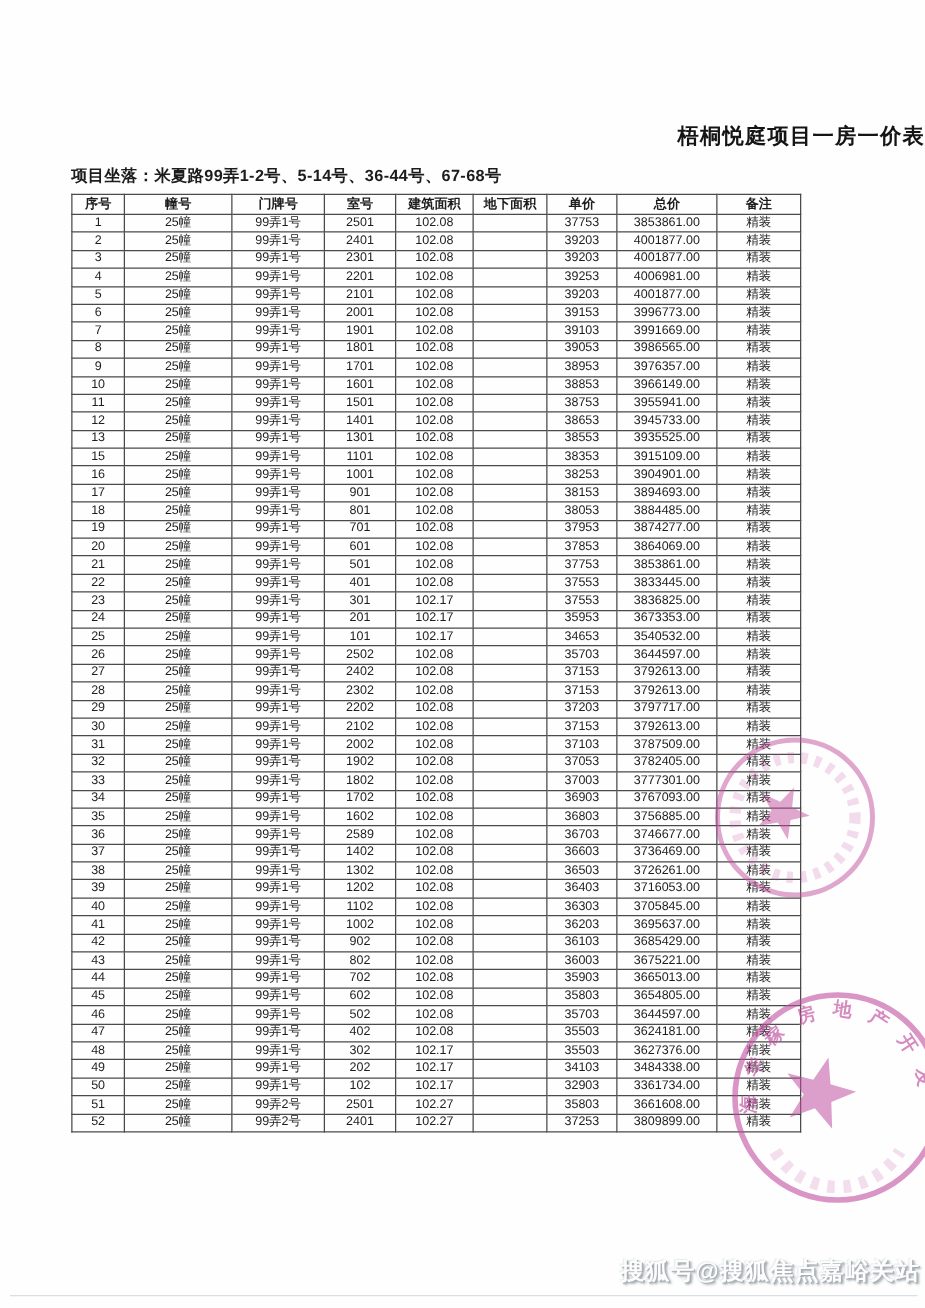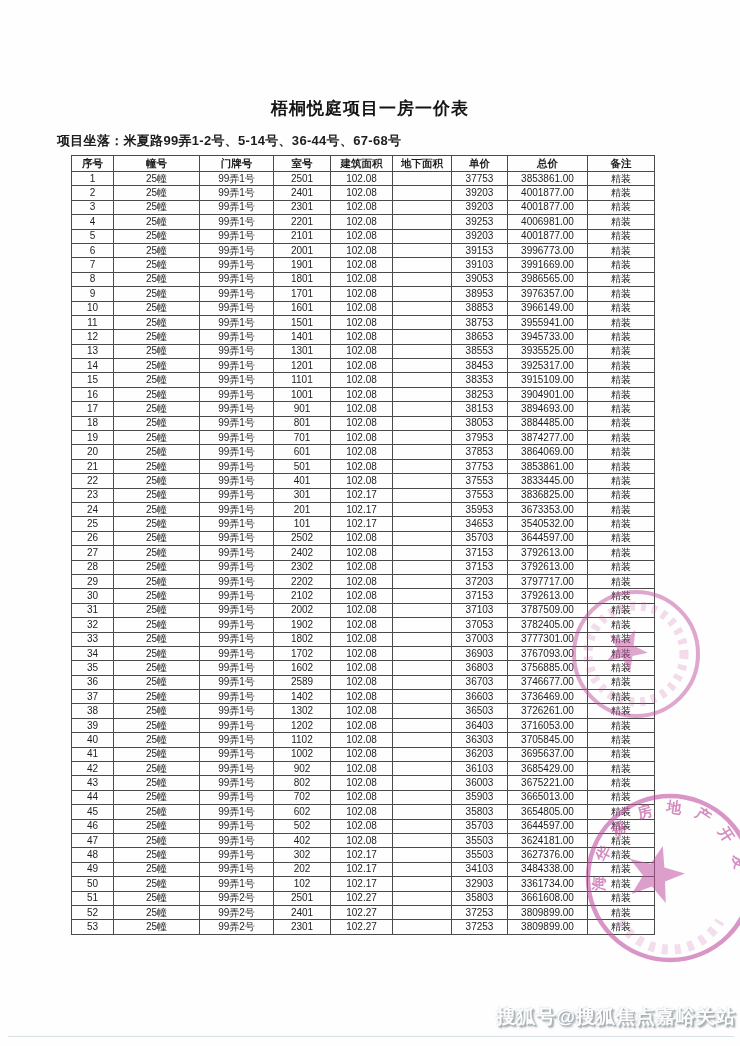--- a/index.html
+++ b/index.html
@@ -3,29 +3,29 @@
 <meta charset="utf-8">
 <style>
   html,body{margin:0;padding:0;}
   body{
     width:740px;height:1046px;position:relative;overflow:hidden;
     background:#fefefe;
     font-family:"Liberation Sans","DejaVu Sans",sans-serif;
     color:#1e1e1e;
   }
   .page-title{
-    position:absolute;top:97px;left:0;width:740px;text-align:center;
+    position:absolute;top:97px;left:0;width:740px;text-align:right;
     font-size:17px;font-weight:bold;letter-spacing:1px;color:#141414;
   }
   .subtitle{
     position:absolute;top:132px;left:57px;
     font-size:13px;font-weight:600;color:#1c1c1c;letter-spacing:.3px;
   }
   table.price{
-    position:absolute;left:71px;top:155px;width:583px;height:653px;
+    position:absolute;left:57px;top:155px;width:583px;height:653px;
     border-collapse:collapse;table-layout:fixed;
     font-size:10px;line-height:1;
   }
   table.price th,table.price td{
     border:1px solid #4a4a4a;padding:0;text-align:center;vertical-align:middle;
     color:#1d1d1d;white-space:nowrap;overflow:hidden;
   }
   table.price th{height:15px;font-size:10.5px;font-weight:600;}
   table.price td{height:13.4px;}
   .stamp{position:absolute;pointer-events:none;z-index:6;}
@@ -212,31 +212,20 @@
         <td>25幢</td>
         <td>99弄1号</td>
         <td>1301</td>
         <td>102.08</td>
         <td></td>
         <td>38553</td>
         <td>3935525.00</td>
         <td>精装</td>
       </tr>
       <tr>
-        <td>14</td>
-        <td>25幢</td>
-        <td>99弄1号</td>
-        <td>1201</td>
-        <td>102.08</td>
-        <td></td>
-        <td>38453</td>
-        <td>3925317.00</td>
-        <td>精装</td>
-      </tr>
-      <tr>
         <td>15</td>
         <td>25幢</td>
         <td>99弄1号</td>
         <td>1101</td>
         <td>102.08</td>
         <td></td>
         <td>38353</td>
         <td>3915109.00</td>
         <td>精装</td>
       </tr>
@@ -634,31 +623,20 @@
         <td></td>
         <td>35803</td>
         <td>3661608.00</td>
         <td>精装</td>
       </tr>
       <tr>
         <td>52</td>
         <td>25幢</td>
         <td>99弄2号</td>
         <td>2401</td>
-        <td>102.27</td>
-        <td></td>
-        <td>37253</td>
-        <td>3809899.00</td>
-        <td>精装</td>
-      </tr>
-      <tr>
-        <td>53</td>
-        <td>25幢</td>
-        <td>99弄2号</td>
-        <td>2301</td>
         <td>102.27</td>
         <td></td>
         <td>37253</td>
         <td>3809899.00</td>
         <td>精装</td>
       </tr>
     </tbody>
 </table>
 
 <svg class="stamp" style="left:566px;top:584px" width="140" height="140" viewBox="0 0 140 140">

